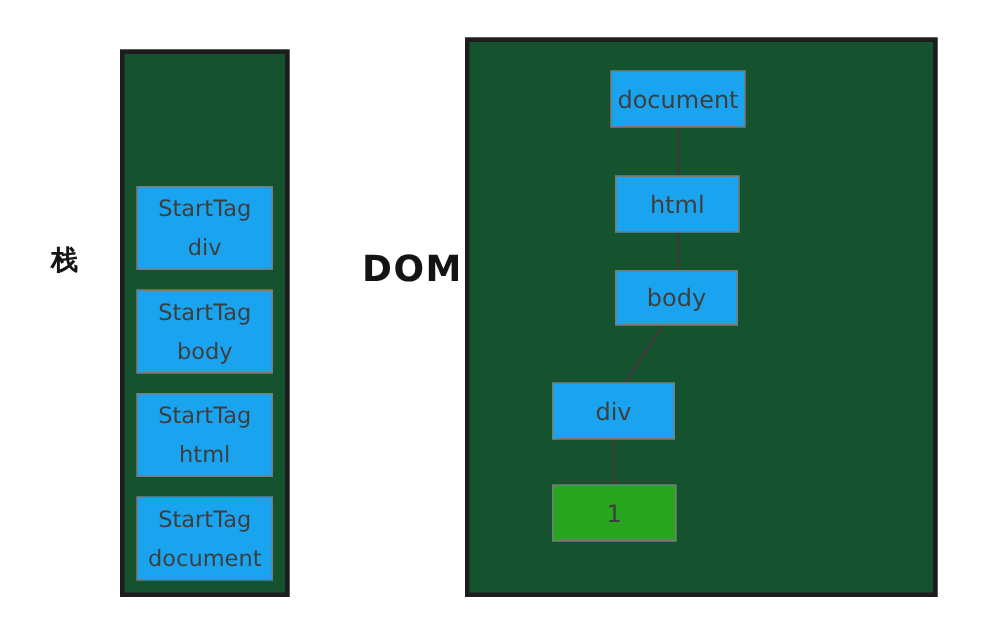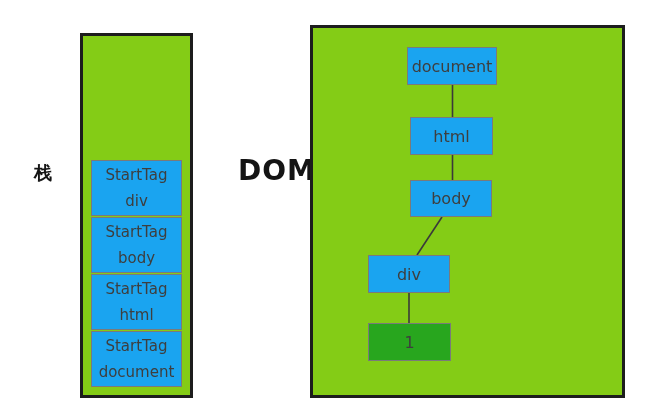--- a/index.html
+++ b/index.html
@@ -15,39 +15,39 @@
   .token-label {
     position: absolute;
     left: 8px; top: 156px; width: 70px;
     text-align: center;
     color: #141414;
   }
   .token-label .l1 { font-size: 21px; font-weight: 600; letter-spacing: 0.5px; }
   .token-label .l2 { font-size: 18px; font-weight: 600; margin-top: 5px; }
   .dom-label {
     position: absolute;
-    left: 238px; top: 154px; width: 74px;
+    left: 238px; top: 165px; width: 74px;
     text-align: center;
-    font-size: 28px; font-weight: 600;
+    font-size: 24px; font-weight: 600;
     letter-spacing: 1px;
     color: #141414;
   }
   
   .frame {
     position: absolute;
-    background: #84cc16;
+    background: #14532d;
     border: 3px solid #1d1d1d;
     box-sizing: border-box;
   }
   .stack-frame {
     left: 80px; top: 33px; width: 113px; height: 365px;
     display: flex; flex-direction: column;
     justify-content: flex-end;
     padding: 6px 8px 8px 8px;
-    gap: 1px;
+    gap: 13px;
   }
   .dom-frame {
     left: 310px; top: 25px; width: 315px; height: 373px;
   }
   
   .stack-item {
     border: 1px solid #7a7a7a;
     color: #3e3e3e;
     text-align: center;
     font-size: 15px;

